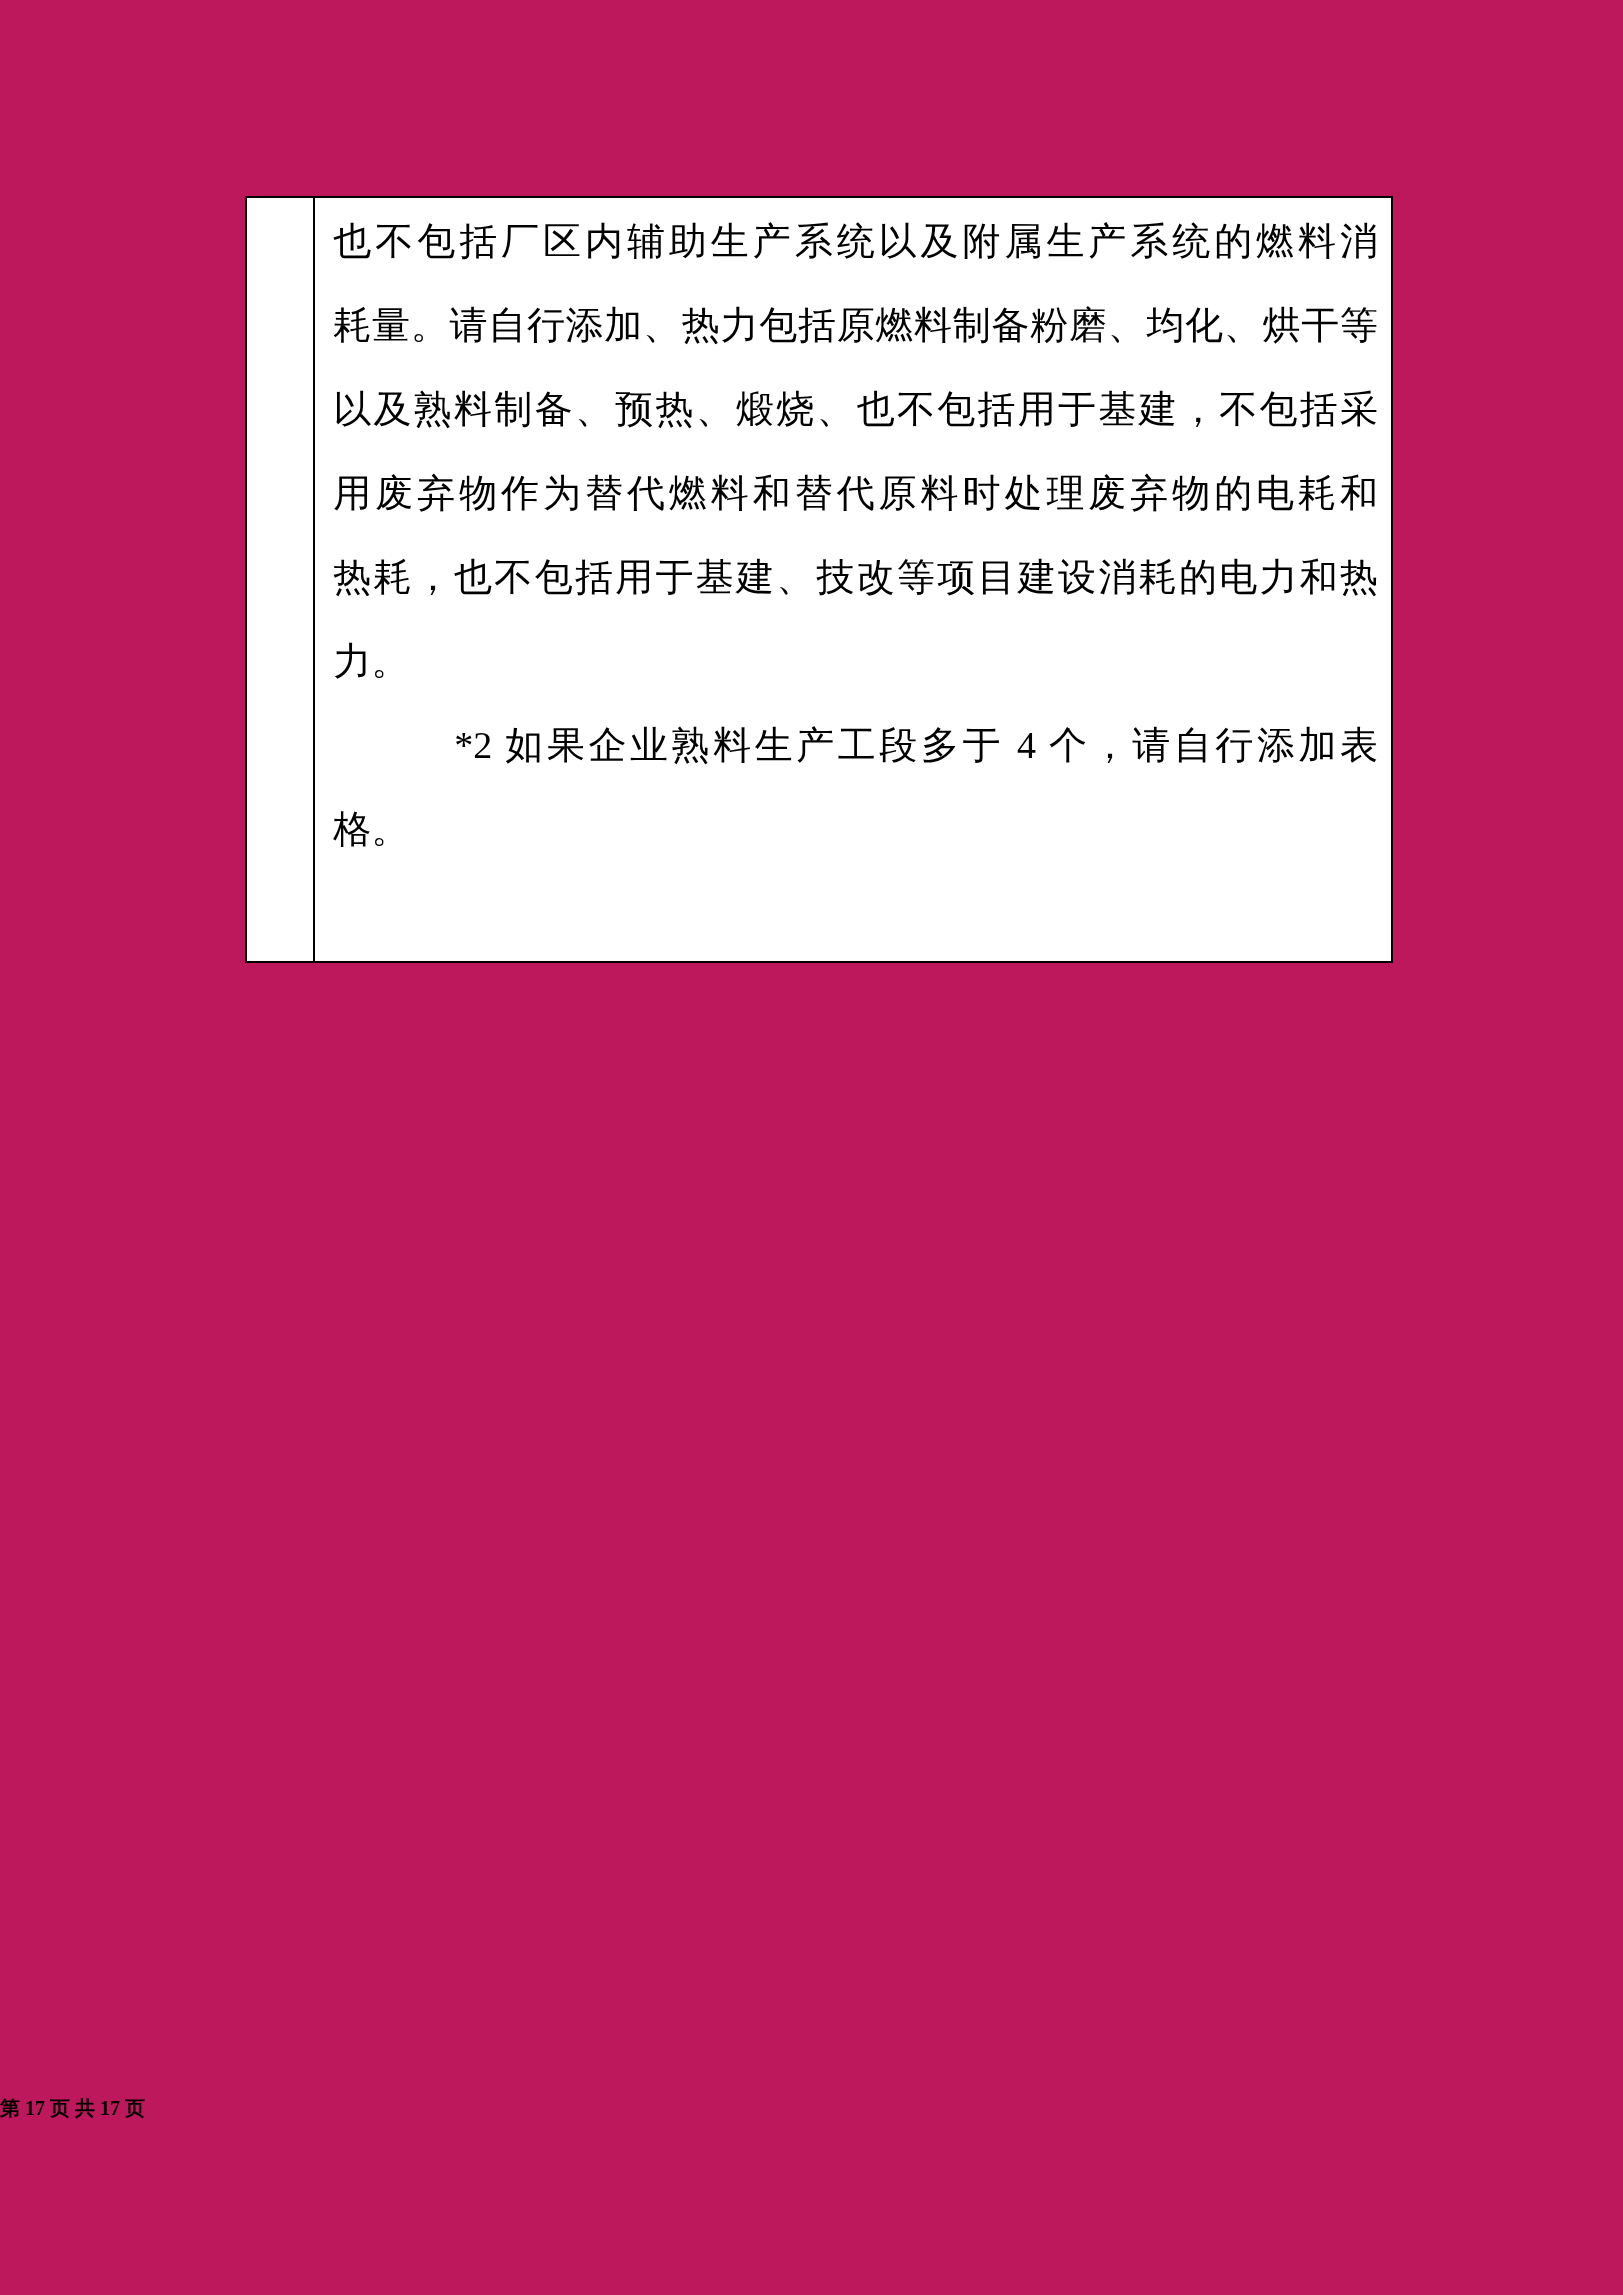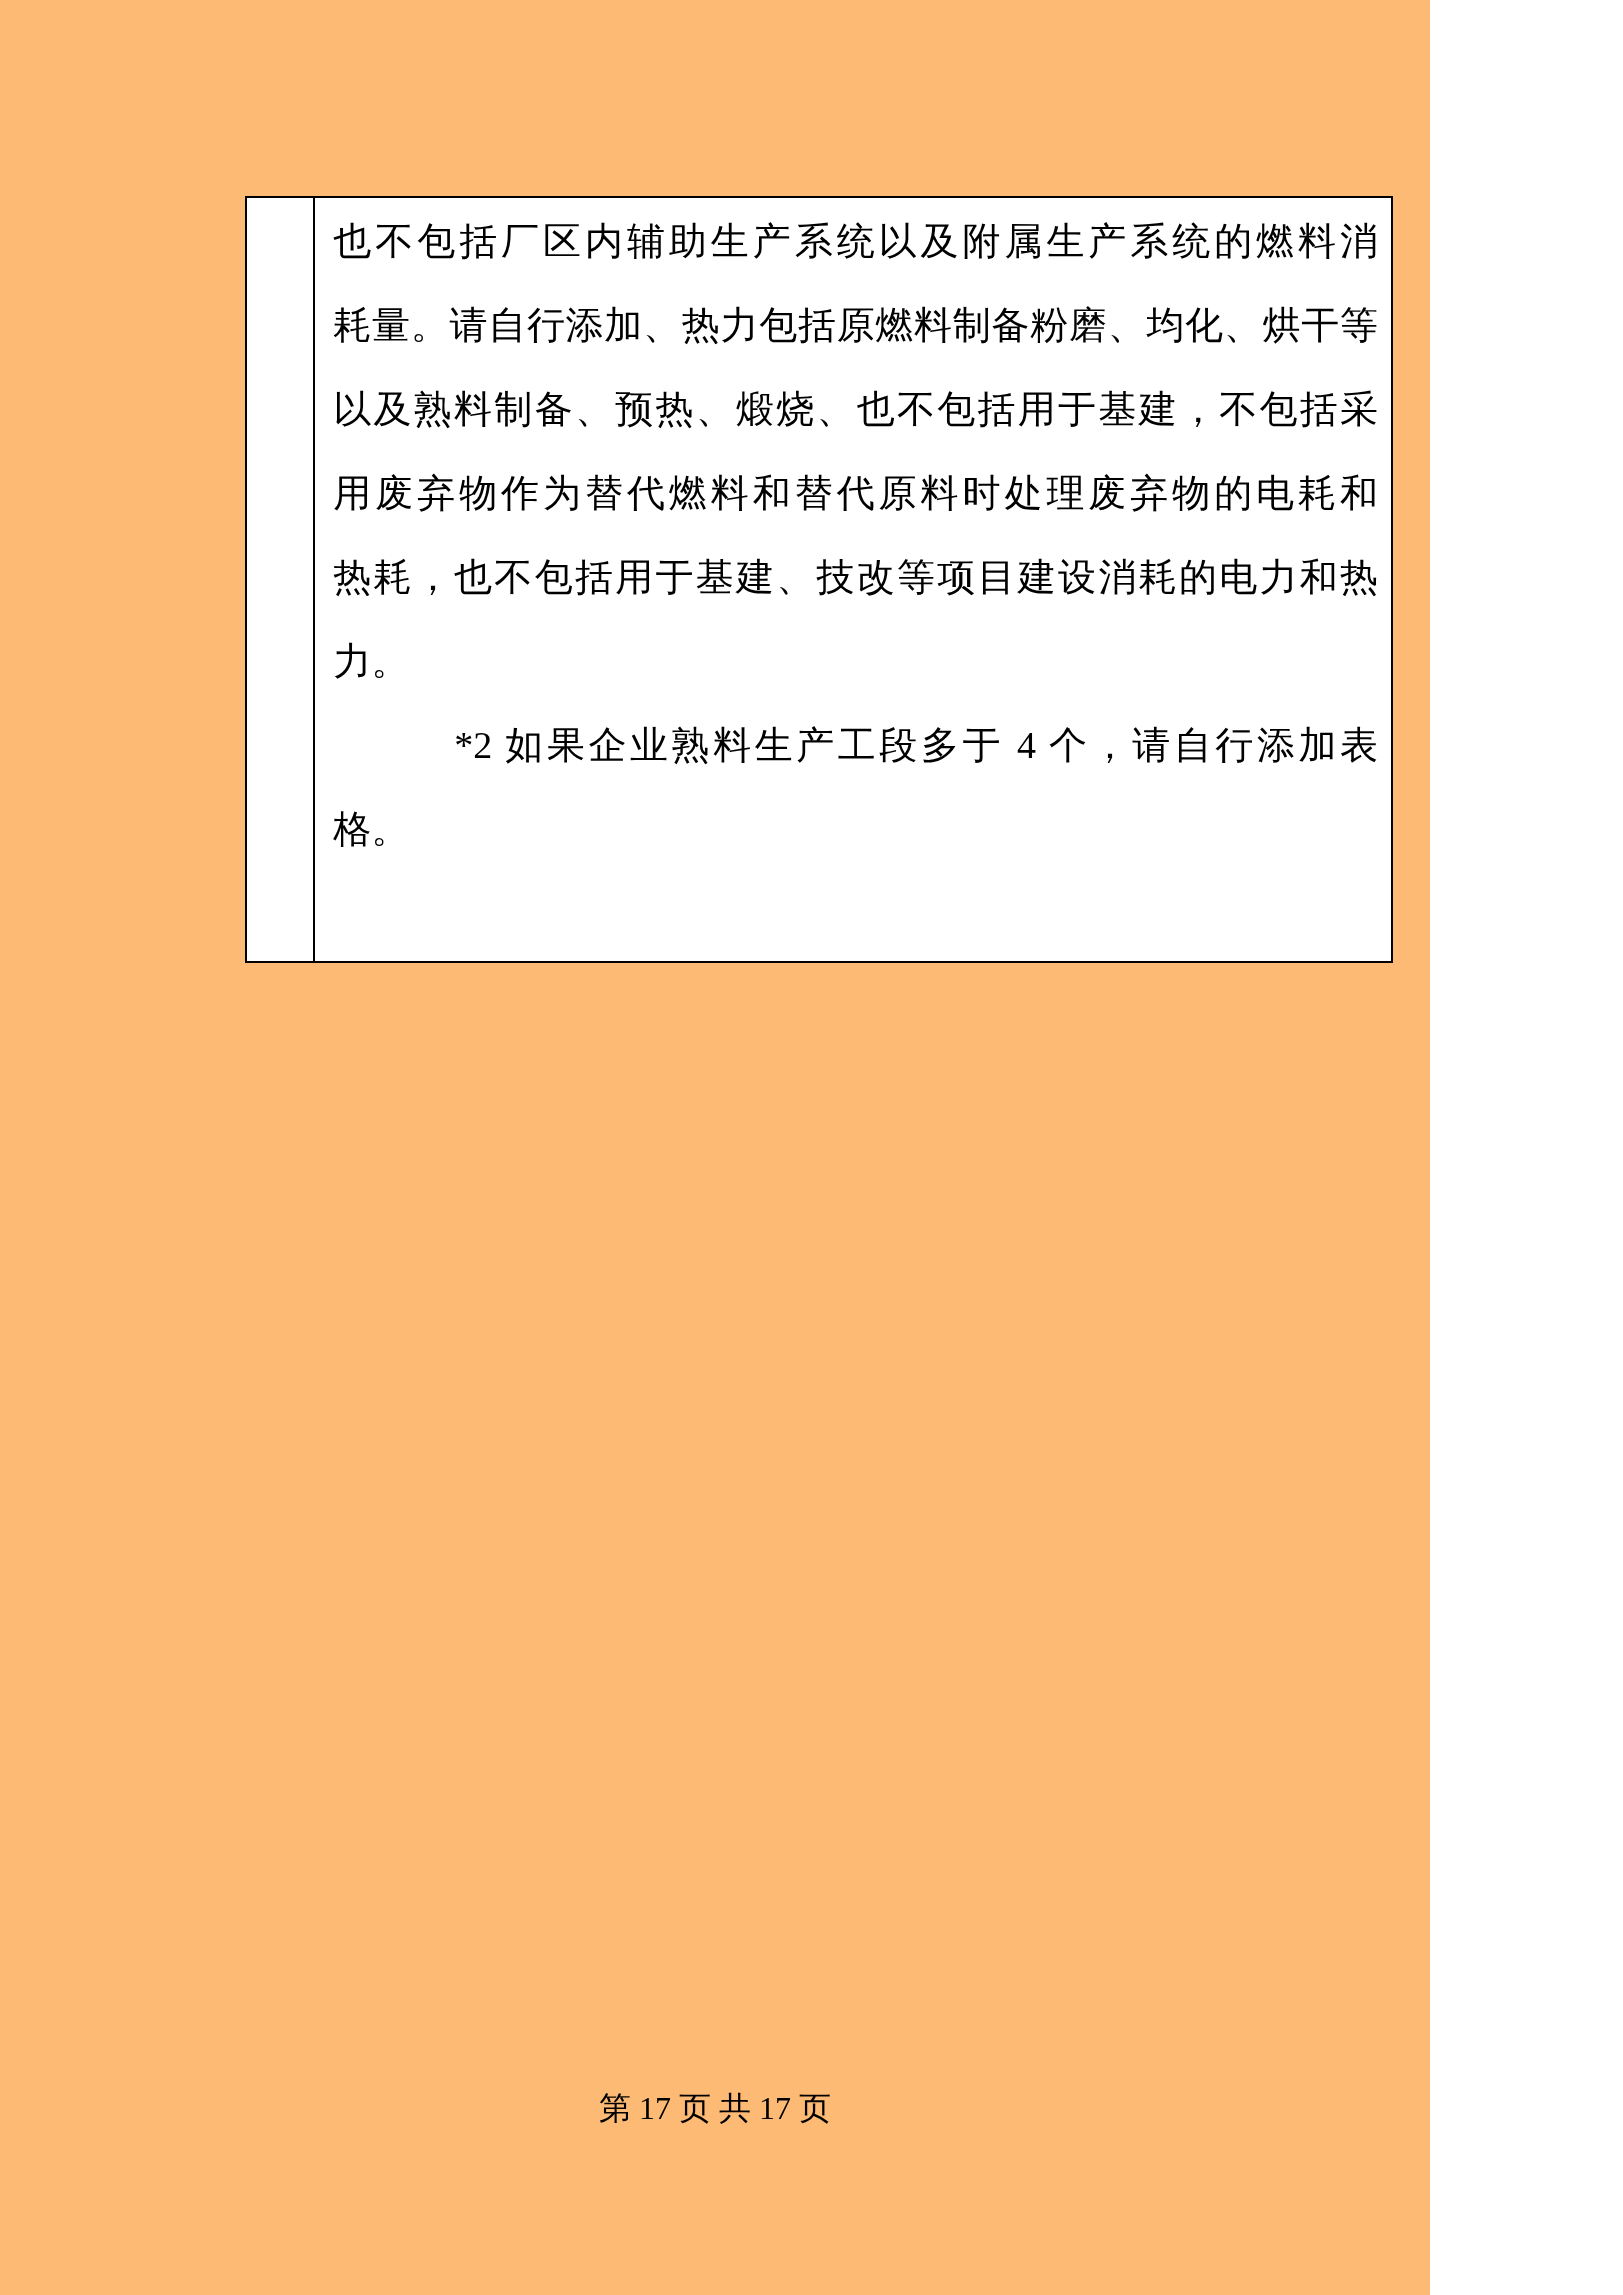--- a/index.html
+++ b/index.html
@@ -2,23 +2,23 @@
 <html style="font-size:10.5px"><head>
 <meta charset="utf-8">
 <style>
   html, body {
     margin: 0;
     padding: 0;
     background: #ffffff;
   }
   .page {
     position: relative;
-    width: 1430px;
+    width: 1623px;
     height: 2295px;
-    background: #fdba74;
+    background: #be185d;
     color: #000000;
     font-family: "Liberation Serif", "DejaVu Serif", serif;
     overflow: hidden;
   }
   .doc-table {
     position: absolute;
     left: 245px;
     top: 196px;
     width: 1148px;
     height: 767px;
@@ -52,24 +52,25 @@
     text-justify: inter-character;
   }
   .indent {
     text-indent: 121px;
   }
   .footer {
     position: absolute;
     top: 2094px;
     left: 0;
     width: 100%;
-    text-align: center;
-    font-size: 32px;
+    text-align: left;
+    font-size: 20px;
     line-height: 29px;
     color: #000000;
+    font-weight: bold;
   }
 </style>
 </head>
 <body>
 
 <div class="page">
 
   <div class="doc-table">
     <div class="cell-left"></div>
 

